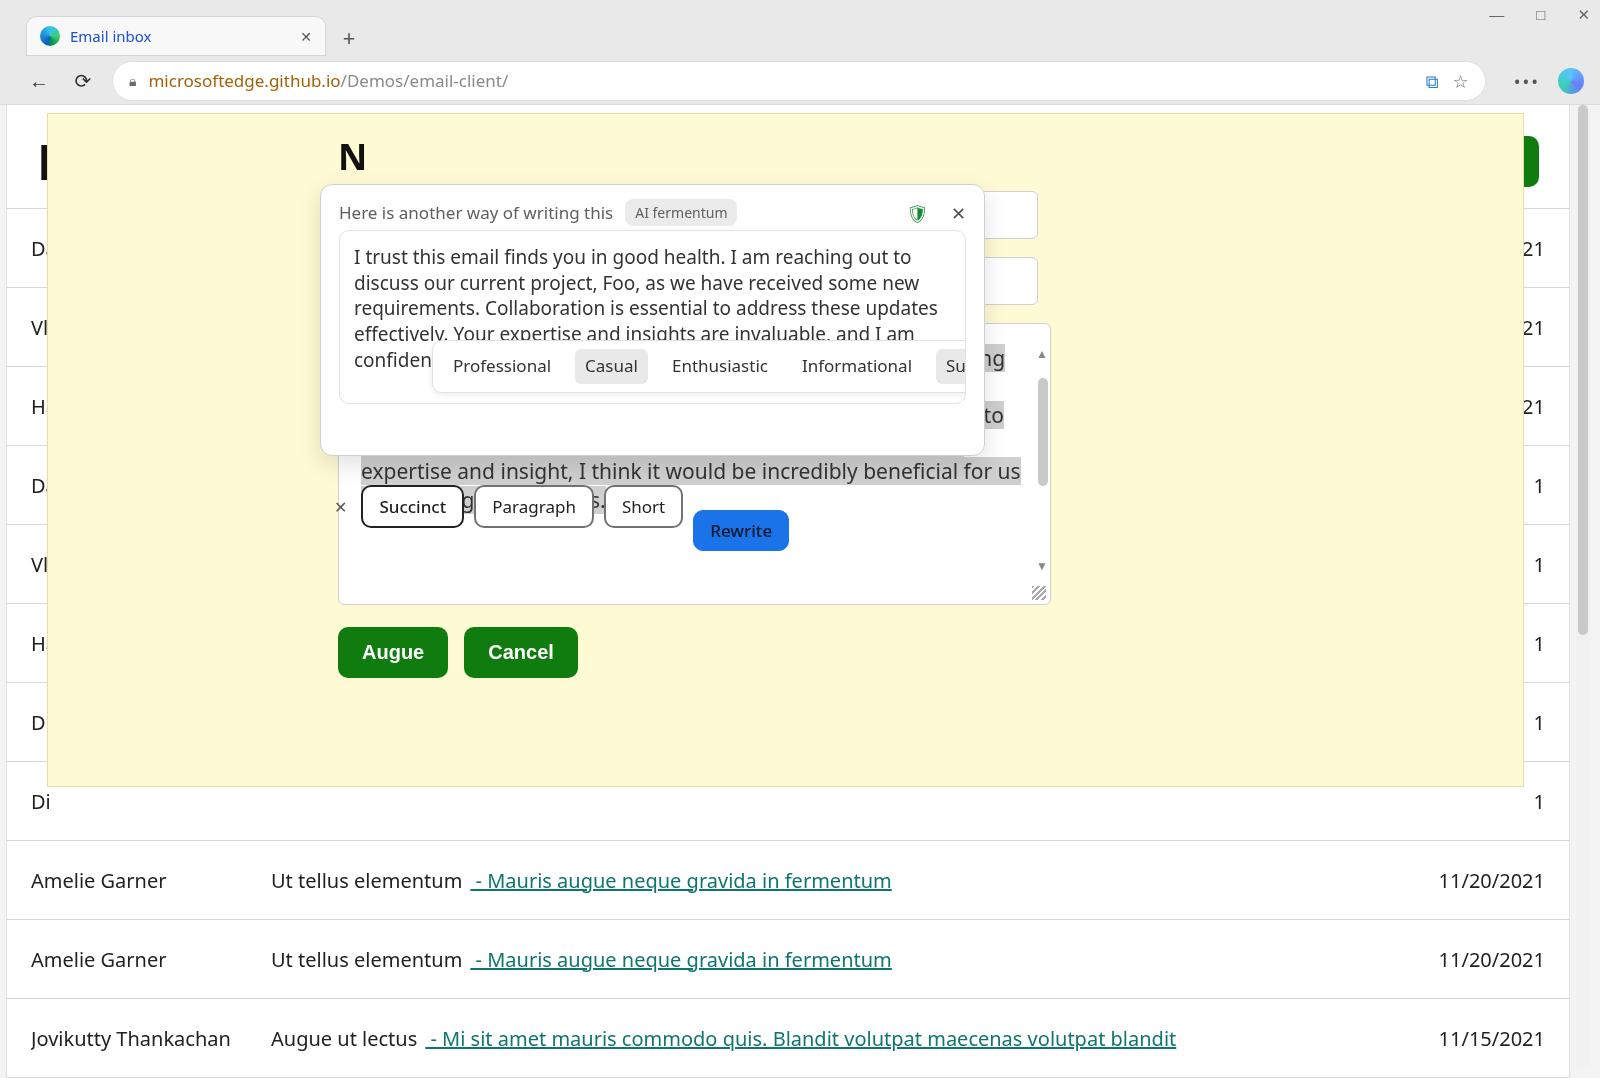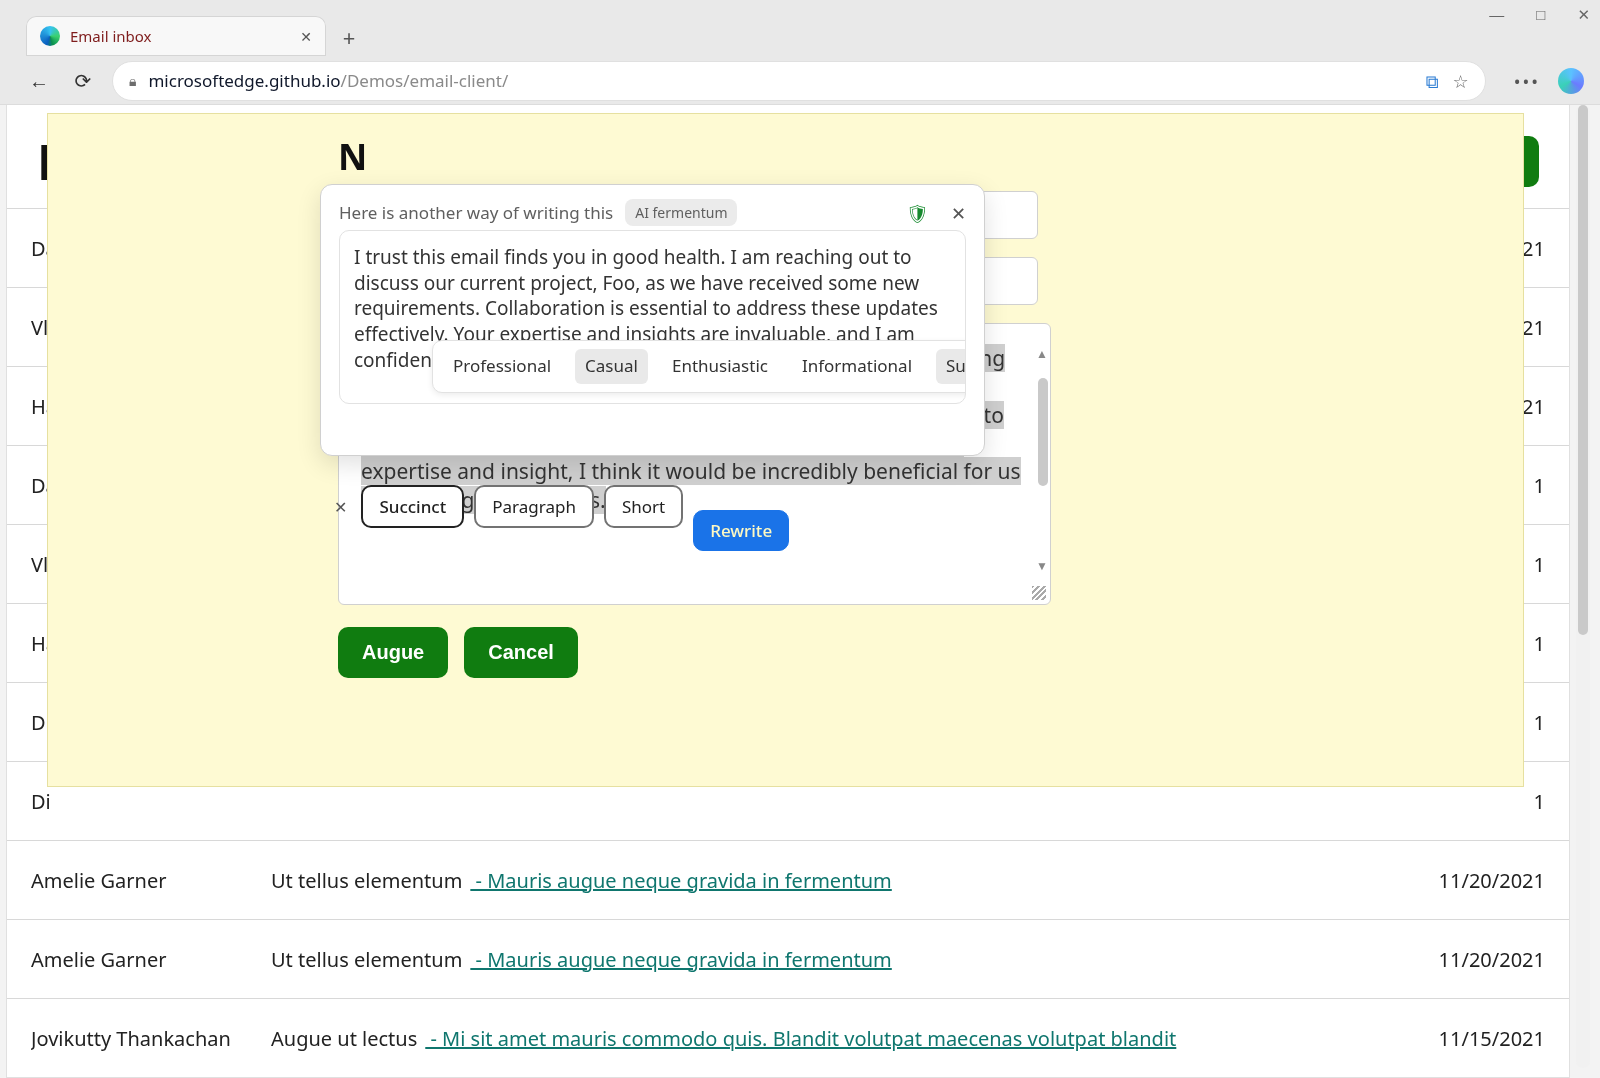--- a/index.html
+++ b/index.html
@@ -16,33 +16,33 @@
   .browser-top { height: 105px; background: #e9e9e9; border-bottom: 1px solid #dcdcdc; }
   .tabbar { display: flex; align-items: flex-end; height: 56px; padding: 8px 0 0 26px; gap: 6px; }
   .tab {
     display: flex; align-items: center; gap: 10px;
     background: #f8f8f8; border-radius: 10px 10px 0 0;
     padding: 10px 14px; width: 300px; height: 40px;
     box-shadow: 0 0 0 1px #d5d5d5 inset;
   }
   .edge-logo { width: 20px; height: 20px; border-radius: 50%;
     background: conic-gradient(from 200deg,#0a5fbf,#36c3f1 45%,#3bd16f 70%,#0a8f4f 90%,#0a5fbf); }
-  .tab-title { flex: 1; font-size: 15px; color: #7f1d1d; white-space: nowrap; overflow: hidden; text-overflow: ellipsis;}
+  .tab-title { flex: 1; font-size: 15px; color: #1d4ed8; white-space: nowrap; overflow: hidden; text-overflow: ellipsis;}
   .tab-x { color:#555; font-size:14px; cursor:pointer;}
   .newtab { width: 34px; height: 34px; display:flex;align-items:center;justify-content:center; color:#555; font-size:22px; cursor:pointer; margin-bottom:2px;}
 
   .toolbar { display:flex; align-items:center; height:49px; padding:0 16px 0 24px; gap:14px; }
   .nav-icn { width:30px; text-align:center; font-size:20px; color:#333; cursor:pointer;}
   .addrbar {
     flex:1; background:#fff; border-radius:22px; height:40px;
     display:flex; align-items:center; padding:0 16px; gap:12px;
     border:1px solid #e0e0e0;
   }
   .lock { color:#6d6d6d; font-size:14px;}
-  .url-host { color:#0f172a; font-size:17px;}
+  .url-host { color:#a16207; font-size:17px;}
   .url-path { color:#8a8a8a; font-size:17px;}
   .addr-right { margin-left:auto; display:flex; gap:14px; align-items:center;}
   .ico-blue { color:#2b7cd3; font-size:18px;}
   .ico-grey { color:#6d6d6d; font-size:18px;}
   .toolbar-right { display:flex; align-items:center; gap:18px; margin-left:14px;}
   .dots { letter-spacing:2px; color:#555; font-size:18px; cursor:pointer;}
   .copilot-icon {
     width:26px; height:26px; border-radius:50%;
     background: conic-gradient(from 120deg,#6b7bff,#3ad1b7,#5bc2ff,#6b7bff);
     cursor:pointer;
@@ -132,21 +132,21 @@
   .controls-row {
     position:absolute; left:3px; bottom:3px; transform:translateY(100%);
     display:flex; align-items:center; gap:10px; padding:10px 0 0 10px;
   }
   .ctl-x { color:#555; font-size:16px; cursor:pointer; margin-right:4px;}
   .pill {
     border:2px solid #737373; background:#fff; border-radius:10px;
     padding:8px 16px; font-size:17px; color:#222; cursor:pointer;
   }
   .pill.sel { border:2px solid #222; font-weight:500;}
-  .pill.primary { background:#1a73e8; color:#fef9c3; border:1px solid #1a73e8; font-weight:500;margin-top:48px;}
+  .pill.primary { background:#1a73e8; color:#0f172a; border:1px solid #1a73e8; font-weight:500;margin-top:48px;}
 </style>
 </head>
 <body>
 
 <div class="win-ctrls">
   <span>—</span>
   <span>□</span>
   <span>✕</span>
 </div>
 

